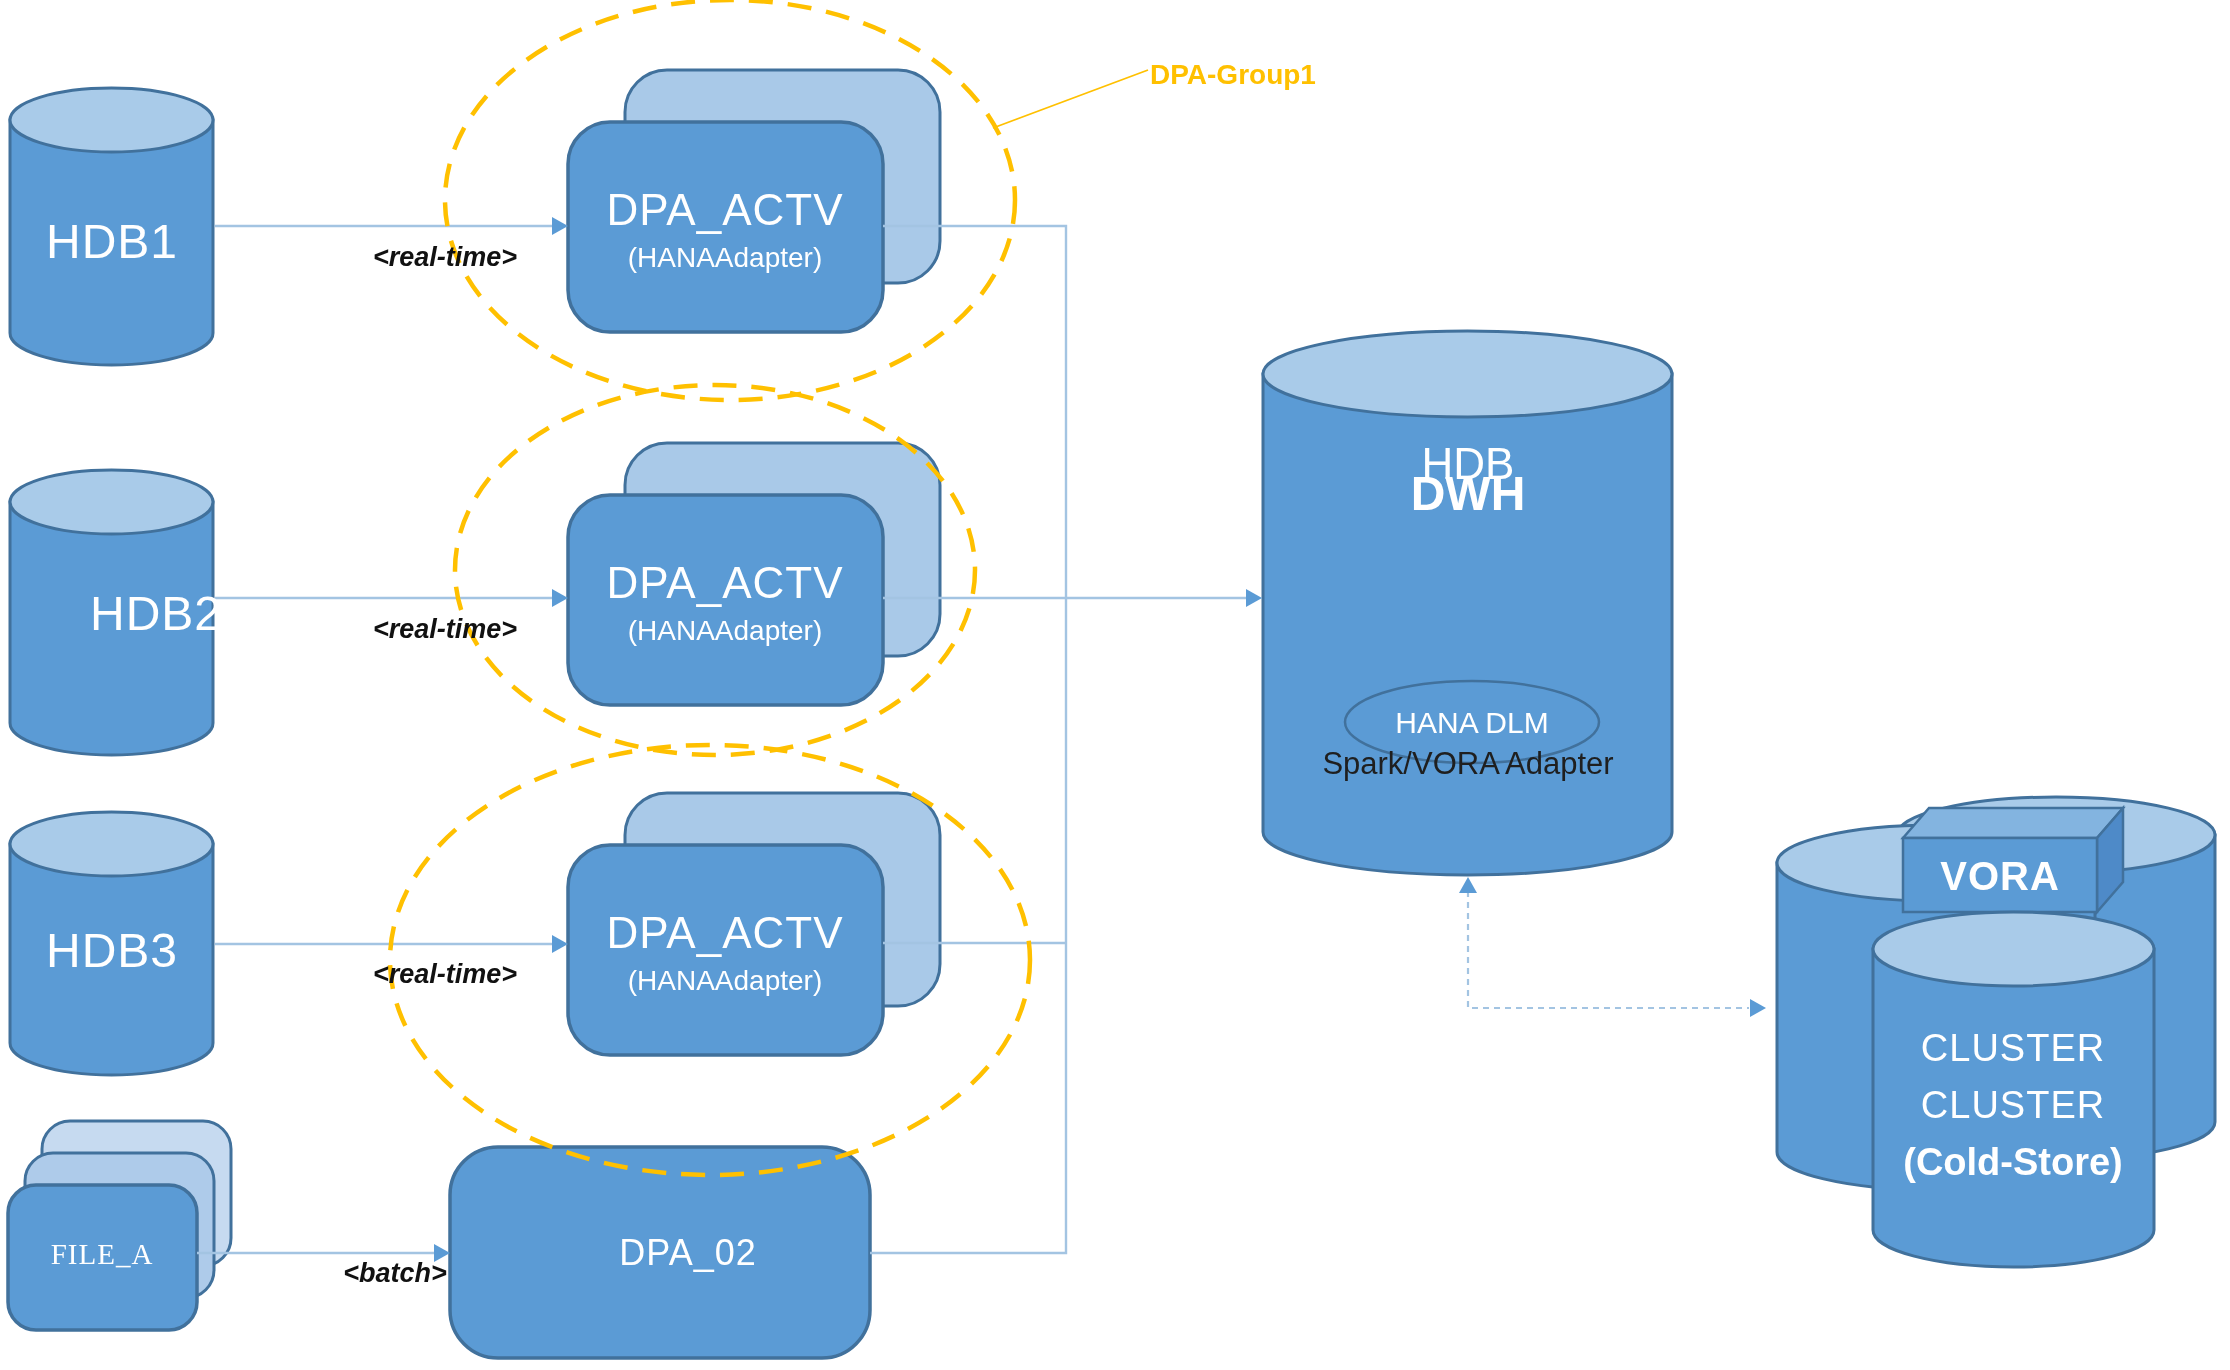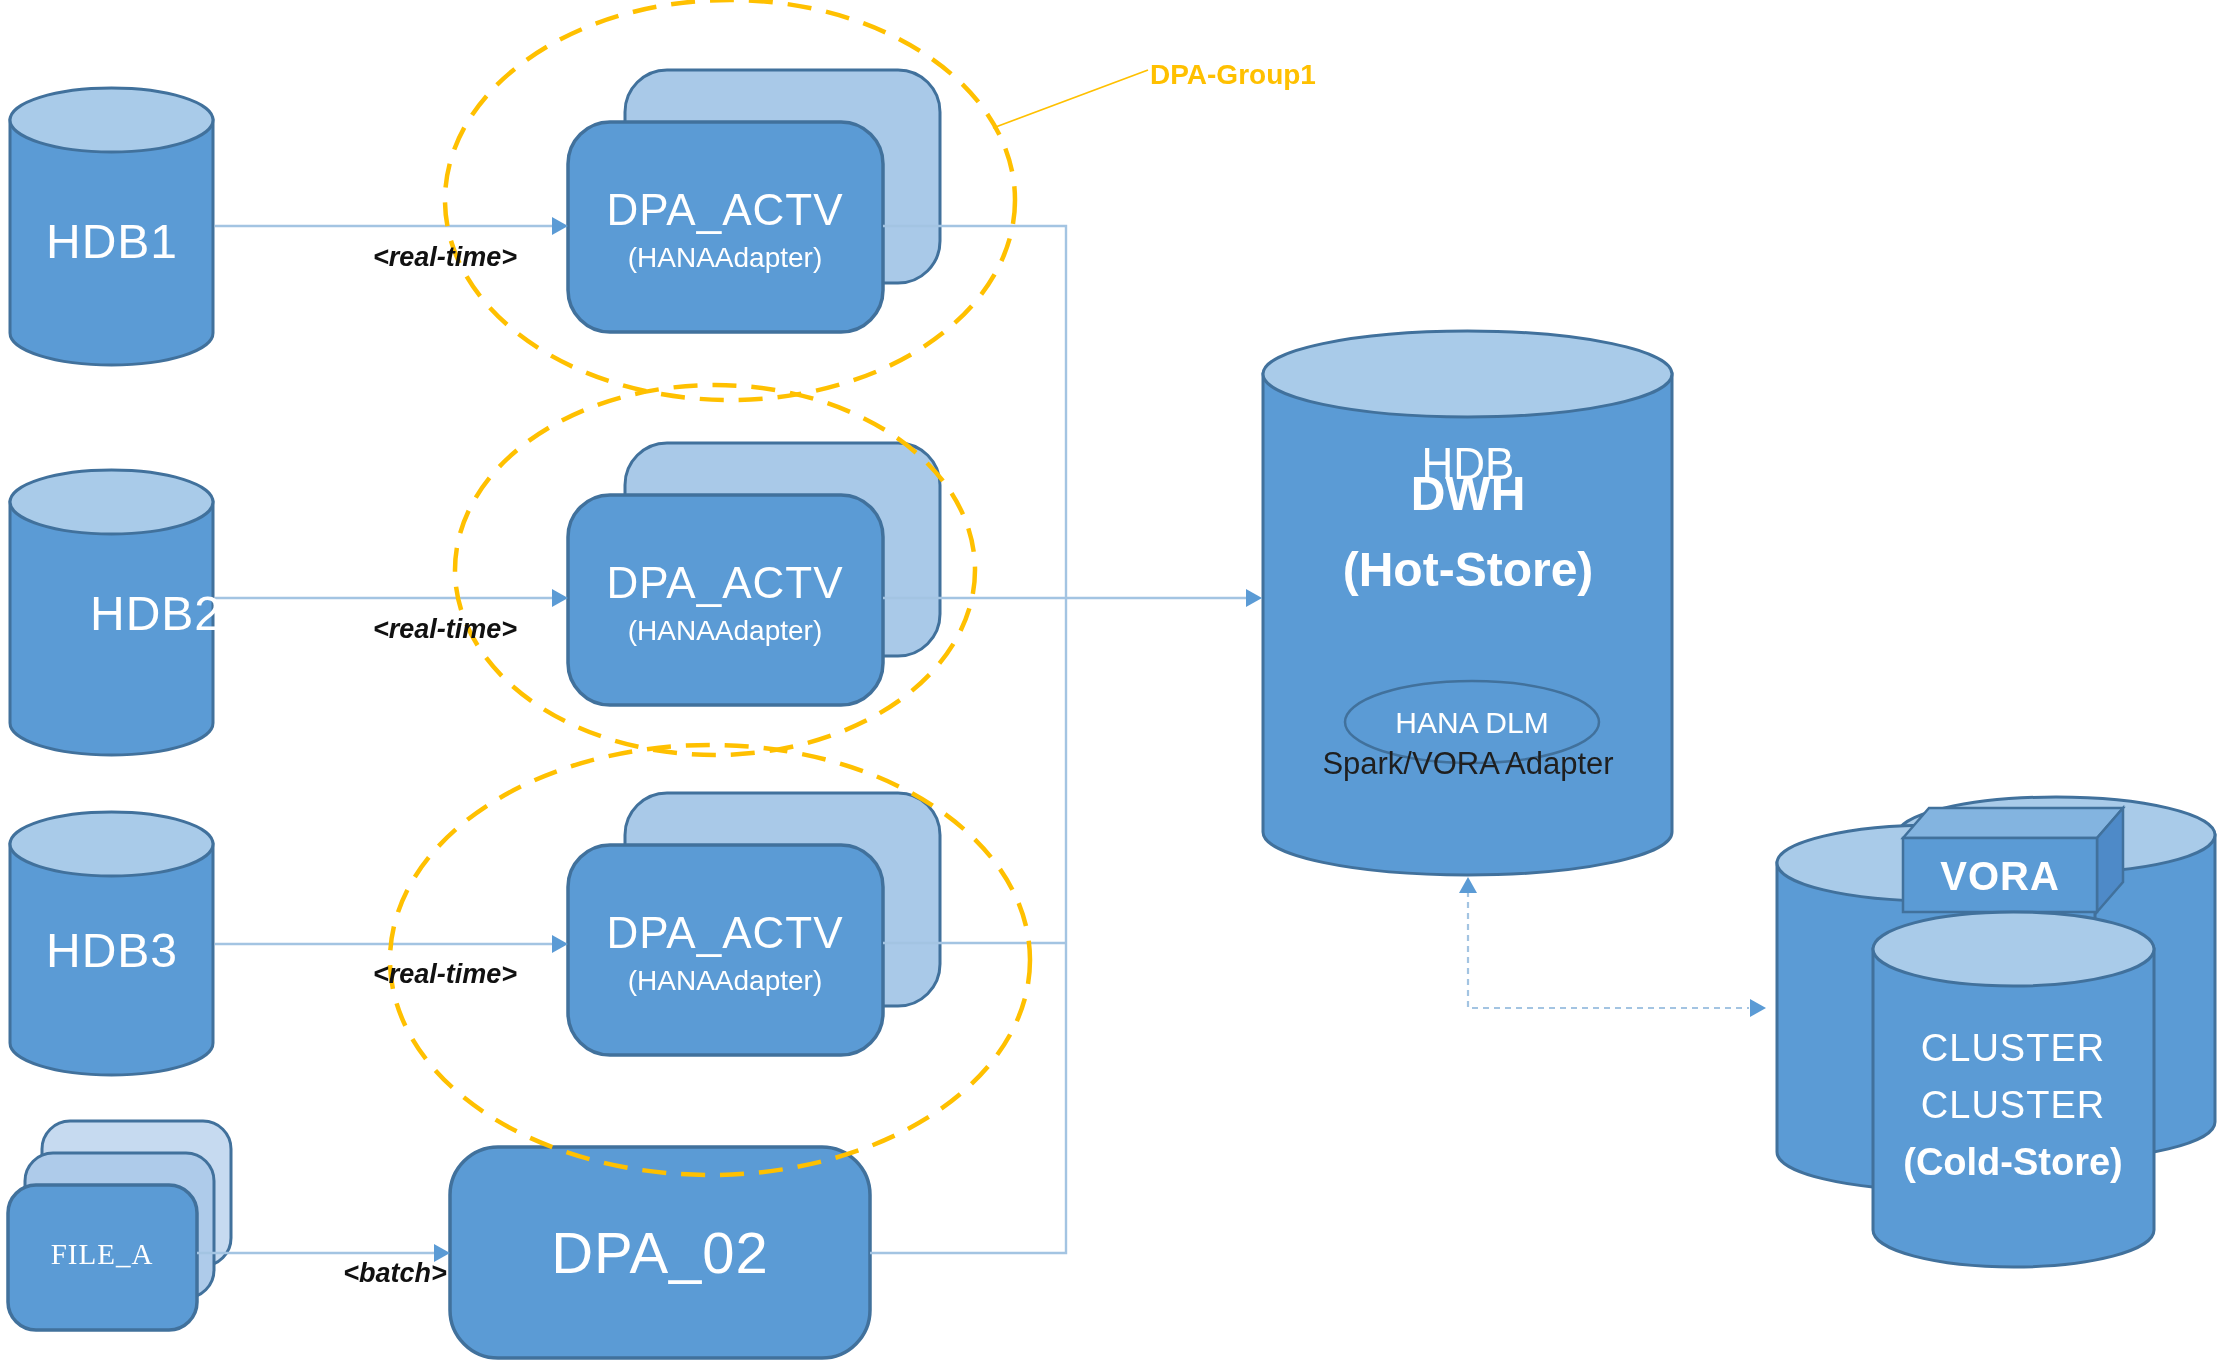--- a/index.html
+++ b/index.html
@@ -24,21 +24,21 @@
   .vora-front{fill:var(--shape-fill);stroke:var(--shape-stroke);stroke-width:2.5;}
   .vora-top{fill:var(--vora-top-fill);stroke:var(--shape-stroke);stroke-width:2.5;}
   .vora-side{fill:var(--vora-side-fill);stroke:var(--shape-stroke);stroke-width:2.5;}
   
   .lbl{position:absolute;transform:translate(-50%,-50%);color:var(--shape-text);
        white-space:nowrap;text-align:center;line-height:1.1;}
   .cyl-name{font-size:48px;font-weight:300;letter-spacing:1px;}
   .file-name{font-size:29px;font-weight:300;letter-spacing:1px;font-family:Liberation Serif, serif;}
   .dpa-title{font-size:44px;font-weight:300;letter-spacing:1px;}
   .dpa-sub{font-size:28px;font-weight:300;}
-  .dpa02-name{font-size:58px;font-weight:300;letter-spacing:1px;}
+  .dpa02-name{font-size:36px;font-weight:300;letter-spacing:1px;margin-left:28px;}
   .edge-lbl{font-size:27px;font-style:italic;font-weight:600;color:var(--edge-label-color);}
   .dwh-l1{font-size:44px;font-weight:400;}
   .dwh-l2{font-size:48px;font-weight:700;}
   .dwh-l3{font-size:48px;font-weight:700;}
   .dlm-lbl{font-size:30px;font-weight:400;}
   .spark-lbl{font-size:31px;font-weight:400;color:var(--adapter-label-color);}
   .vora-lbl{font-size:40px;font-weight:700;letter-spacing:1px;}
   .hadoop-l{font-size:38px;font-weight:300;letter-spacing:1px;}
   .hadoop-b{font-size:38px;font-weight:700;}
   .group-lbl{font-size:28px;font-weight:700;color:var(--group-outline);transform:translateY(-50%);}
@@ -145,21 +145,20 @@
 
   <div class="lbl edge-lbl" style="left:445px;top:258px;">&lt;real-time&gt;</div>
   <div class="lbl edge-lbl" style="left:445px;top:630px;">&lt;real-time&gt;</div>
   <div class="lbl edge-lbl" style="left:445px;top:975px;">&lt;real-time&gt;</div>
   <div class="lbl edge-lbl" style="left:395px;top:1274px;">&lt;batch&gt;</div>
 
   <div class="lbl group-lbl" style="left:1150px;top:75px;transform:translateY(-50%);">DPA-Group1</div>
 
   <div class="lbl dwh-l1" style="left:1468px;top:464px;">HDB</div>
   <div class="lbl dwh-l2" style="left:1468px;top:494px;">DWH</div>
-  <div class="lbl dwh-l3" style="left:1468px;top:570px;">(Hot-Store)</div>
   <div class="lbl dlm-lbl" style="left:1472px;top:722px;">HANA DLM</div>
   <div class="lbl spark-lbl" style="left:1468px;top:764px;">Spark/VORA Adapter</div>
 
   <div class="lbl vora-lbl" style="left:2000px;top:876px;">VORA</div>
   <div class="lbl hadoop-l" style="left:2013px;top:1049px;">CLUSTER</div>
   <div class="lbl hadoop-l" style="left:2013px;top:1106px;">CLUSTER</div>
   <div class="lbl hadoop-b" style="left:2013px;top:1163px;">(Cold-Store)</div>
 
 </div>
 

